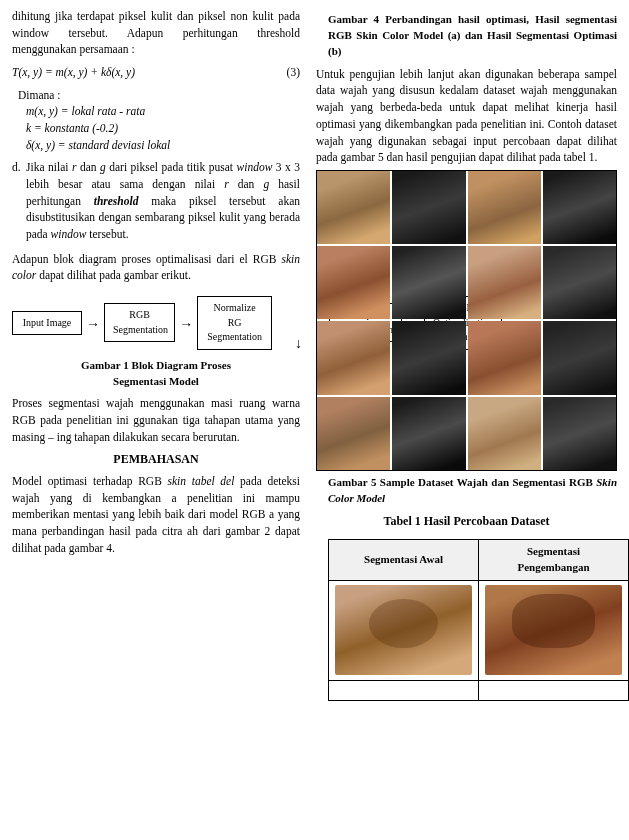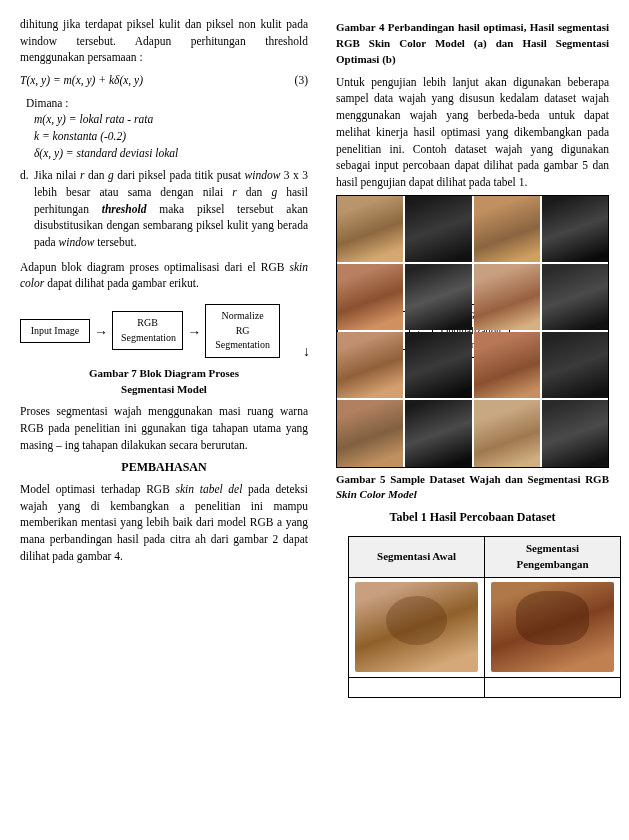--- a/index.html
+++ b/index.html
@@ -8,22 +8,21 @@
       font-size: 12px;
       background: #fff;
       color: #000;
       width: 629px;
       min-height: 840px;
       overflow-x: hidden;
     }
     .page {
       display: flex;
       width: 629px;
-      padding: 8px;
-      gap: 12px;
+      padding: 0;
     }
     .col-left {
       width: 310px;
       padding: 8px 10px 8px 12px;
       font-size: 11.5px;
       line-height: 1.45;
     }
     .col-right {
       width: 319px;
       padding: 8px 12px 8px 6px;
@@ -214,21 +213,21 @@
       font-weight: bold;
       text-align: center;
       font-size: 12px;
       margin: 6px 0 9px 0;
     }
 
     .right-col-caption {
       font-weight: bold;
       font-size: 11px;
       text-align: justify;
-      margin: 4px 0 6px 0;
+      margin: 4px 0 6px 12px;
     }
   </style>
 </head>
 <body>
 
 <div class="page">
 
   <div class="col-left">
 
     <p class="text-justify">dihitung jika terdapat piksel kulit dan piksel non kulit pada window tersebut. Adapun perhitungan threshold menggunakan persamaan :</p>
@@ -277,21 +276,21 @@
         <div class="flow-box" style="white-space: pre-line;">Output
 Segmentation</div>
         <span class="flow-arrow">←</span>
         <div class="flow-box" style="white-space: pre-line;">RGB
 Optimalization
 Segmentation</div>
       </div>
     </div>
 
     <div class="figure-caption">
-      <div>Gambar 7 Blok Diagram Proses</div>
+      <div>Gambar 1 Blok Diagram Proses</div>
       <div>Segmentasi Model</div>
     </div>
 
     <p class="text-justify">
       Proses segmentasi wajah menggunakan masi ruang warna RGB pada penelitian ini ggunakan tiga tahapan utama yang masing – ing tahapan dilakukan secara berurutan.
     </p>
 
     <div class="section-heading mt6">PEMBAHASAN</div>
 
     <p class="text-justify">

